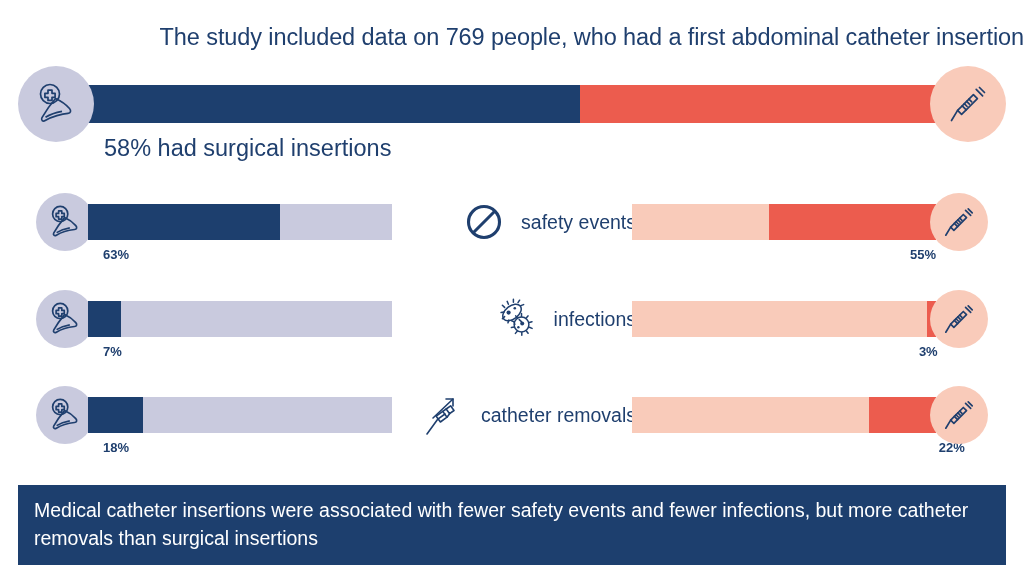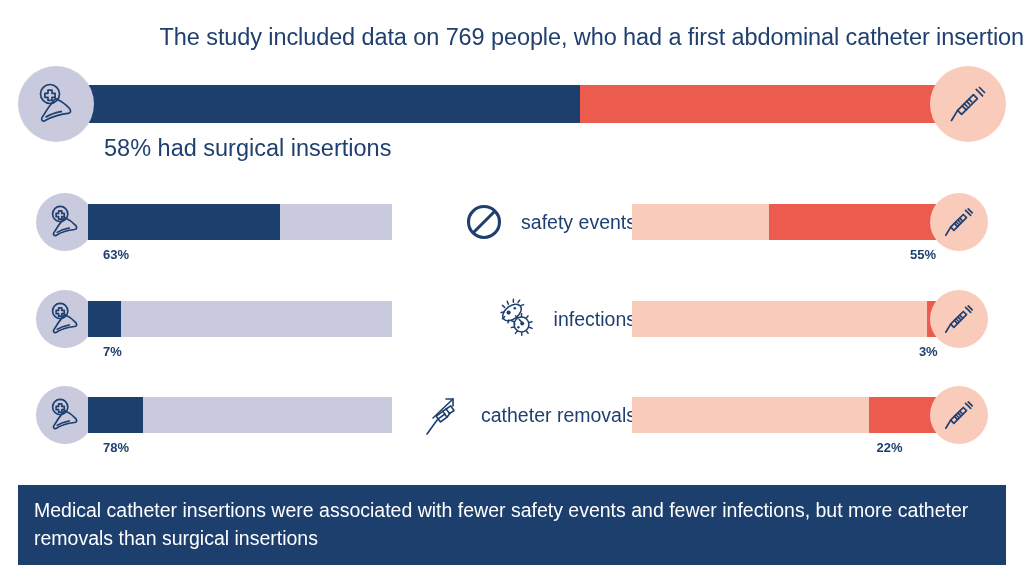--- a/index.html
+++ b/index.html
@@ -333,42 +333,42 @@
           <path d="M17 11.2h4v3.1h3.1v4H21v3.1h-4v-3.1h-3.1v-4H17z" stroke-linejoin="round"></path>
           <path d="M24.5 19.5 C30 22, 35 25.5, 38.5 29.5 C40.5 31.8, 39.6 34.2, 37 34.4 C31.6 34.9, 20.5 37.5, 14.2 41.5 C11.8 43, 9.6 41, 11 38.6 C14.6 32.3, 20.3 24.4, 24.5 19.5 Z" stroke-linejoin="round"></path>
           <path d="M14.5 38.3 C19 35.5, 25.5 33.4, 31 32.4"></path>
         </svg>
       </span>
     </div>
 
     <div class="track track-left">
       <div class="fill fill-left" style="width: 18%;"></div>
     </div>
-    <div class="pct pct-left">78%</div>
+    <div class="pct pct-left">18%</div>
 
     <div class="metric-center">
       <span class="metric-icon">
         <svg width="46" height="46" viewBox="0 0 46 46" fill="none" stroke="#1f3f6e" stroke-width="1.6" stroke-linecap="round" stroke-linejoin="round">
           <path d="M6 42 L16.5 27.5"></path>
           <path d="M15.2 24.2 L21.8 19.4 L26.0 25.2 L19.4 30.0 Z"></path>
           <path d="M17.2 26.9 L24.0 22.0"></path>
           <path d="M25.2 17.0 L29.6 13.8 L33.0 18.5 L28.6 21.7 Z"></path>
           <path d="M21.8 19.4 L25.2 17.0"></path>
           <path d="M26.0 25.2 L28.6 21.7"></path>
           <path d="M12 26 L32 7"></path>
           <path d="M25 7 L32 7 L32 14"></path>
         </svg>
       </span>
       <span class="metric-label">catheter removals</span>
     </div>
 
     <div class="track track-right">
       <div class="fill fill-right" style="width: 22%;"></div>
     </div>
-    <div class="pct pct-right" style="left: 852px; width: 74.88px; text-align: center;">22%</div>
+    <div class="pct pct-right" style="left: 890px; width: 74.88px; ">22%</div>
 
     <div class="circle circle-medical c-right">
       <span>
         <svg width="40" height="40" viewBox="0 0 50 50" fill="none" stroke="#1f3f6e" stroke-width="2.1" stroke-linecap="round" stroke-linejoin="round">
           <path d="M36.5 8.5 L41.5 13.5"></path>
           <path d="M33.2 10.4 L39.6 16.8"></path>
           <path d="M30.4 15.6 L34.4 19.6 L23.2 30.8 L19.2 26.8 Z"></path>
           <path d="M21.3 24.7 L24.1 27.5"></path>
           <path d="M23.6 22.4 L26.4 25.2"></path>
           <path d="M25.9 20.1 L28.7 22.9"></path>

